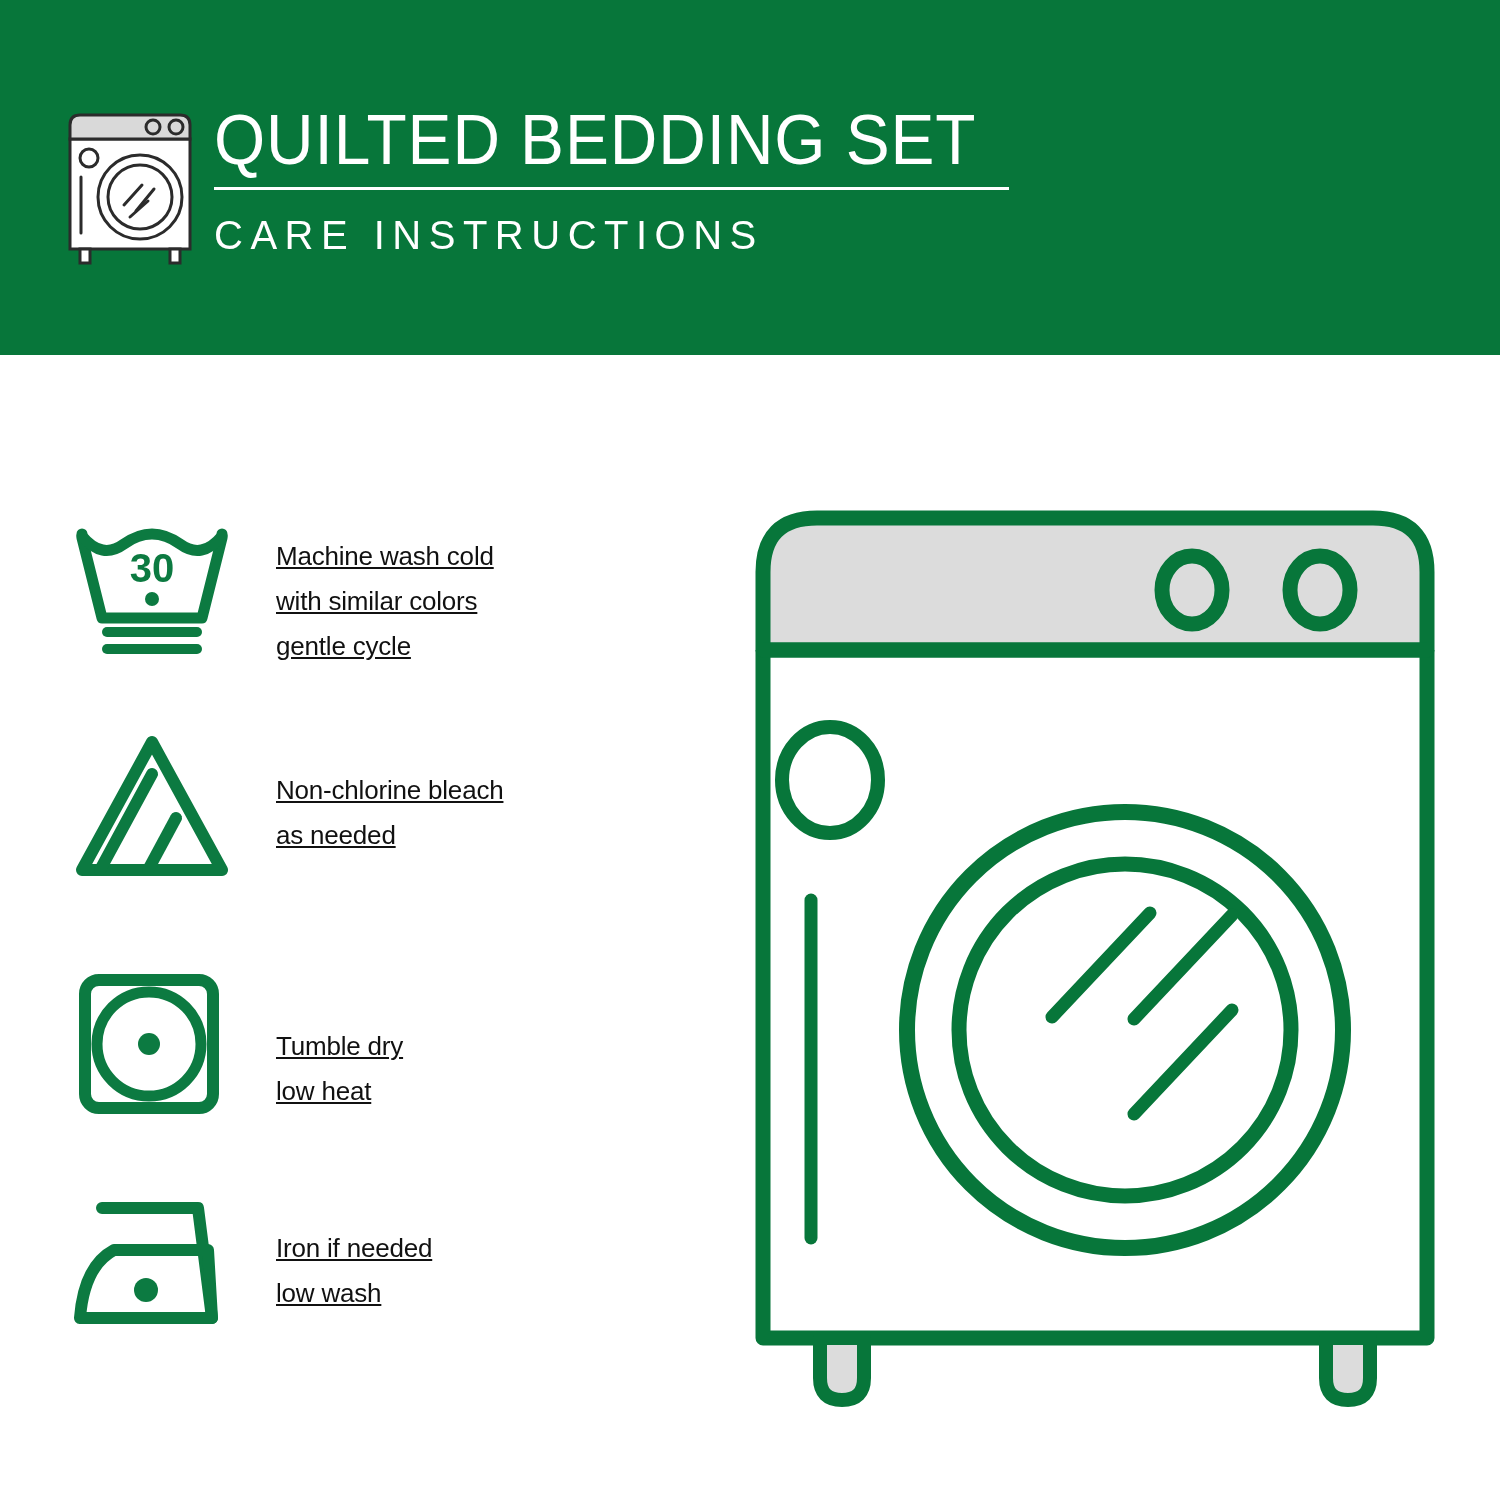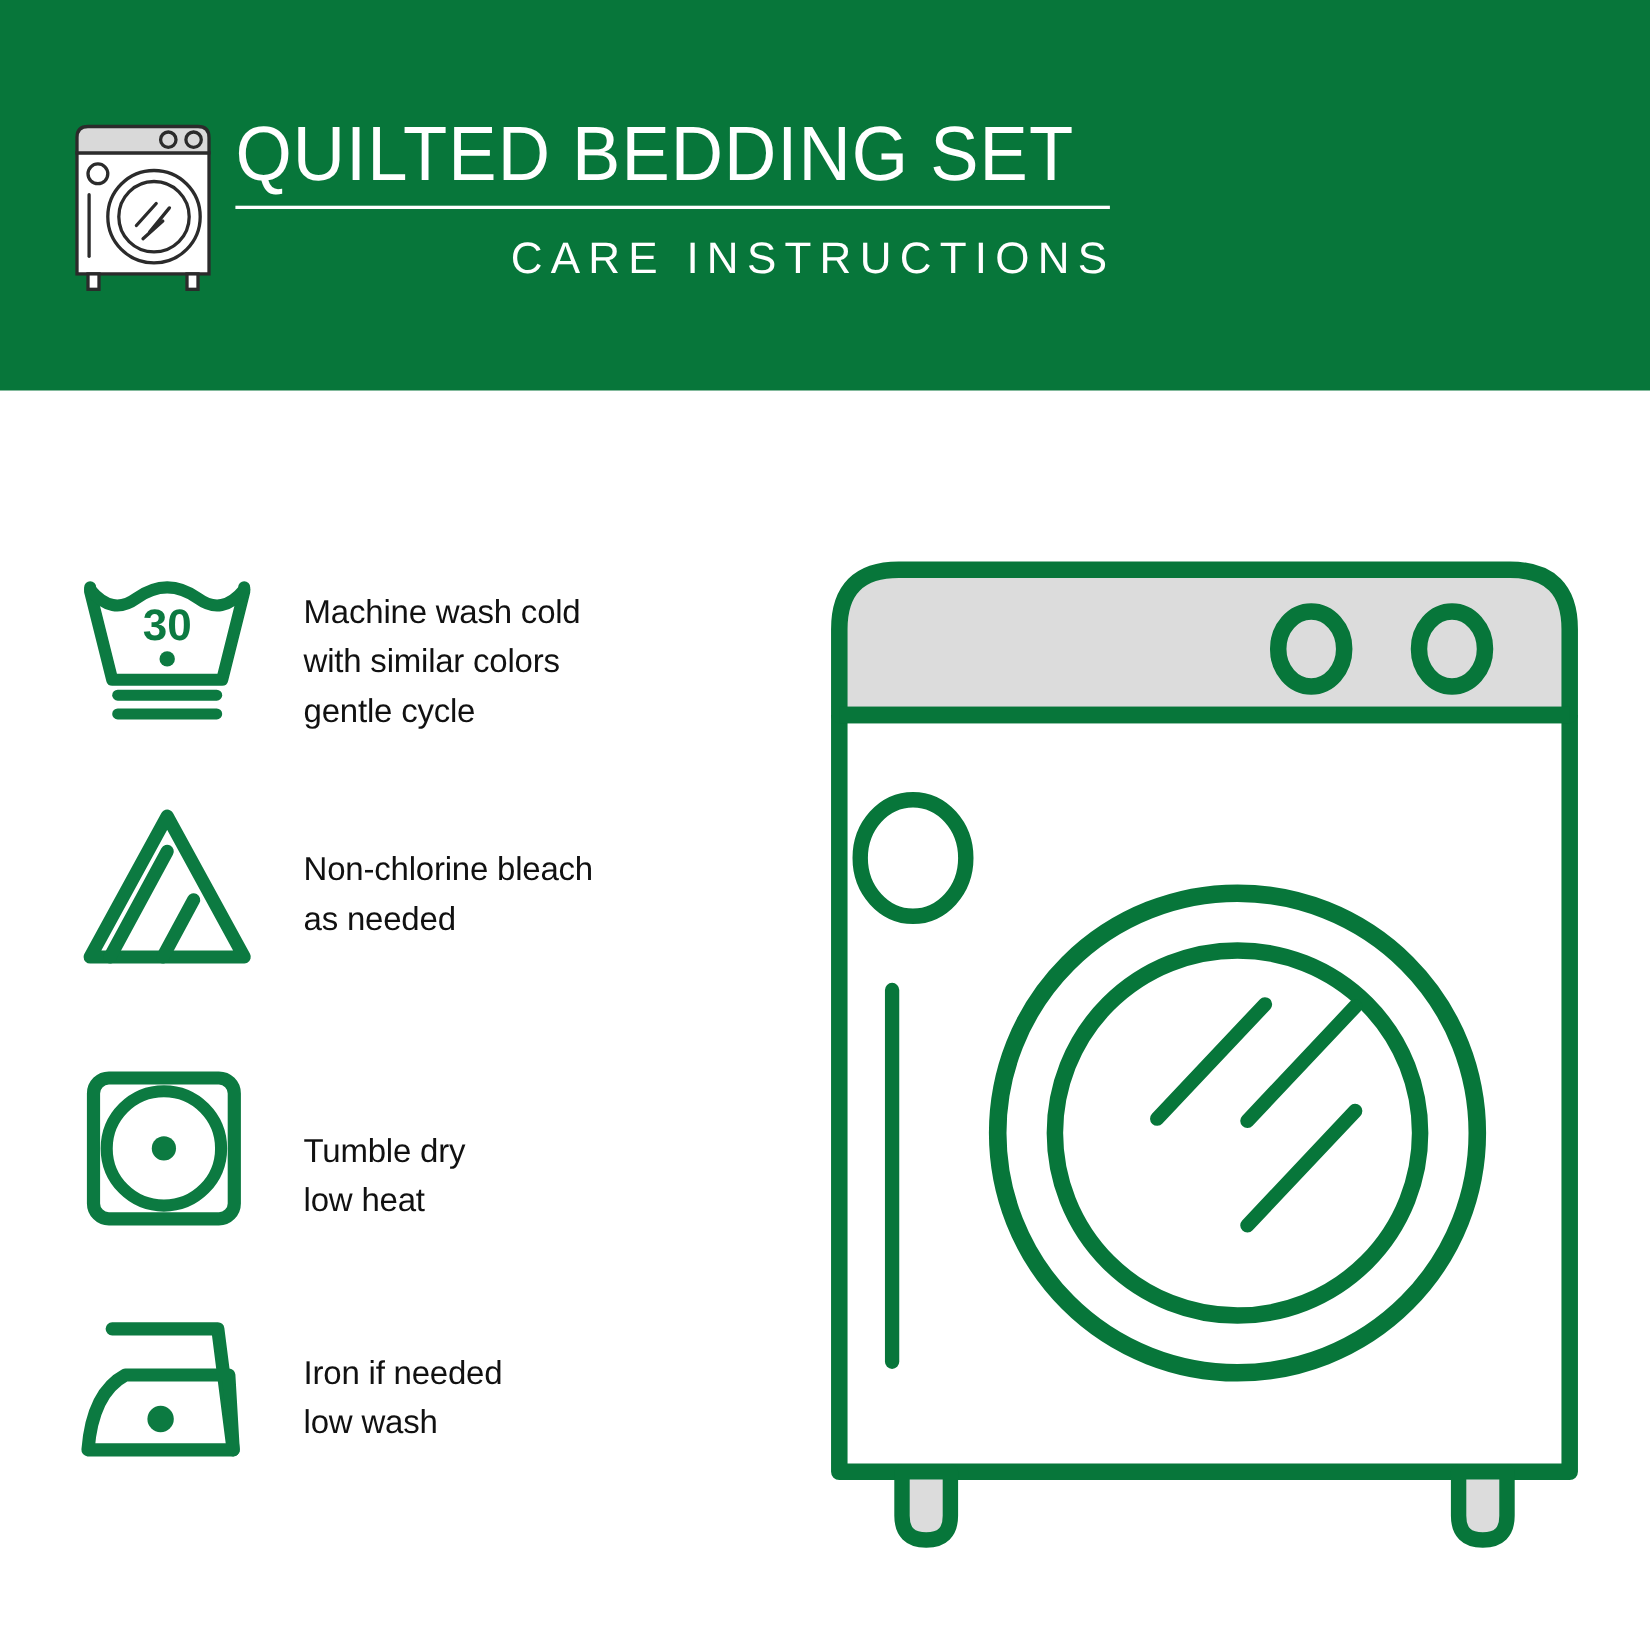--- a/index.html
+++ b/index.html
@@ -19,21 +19,20 @@
   }
 
   
   #header-band {
     position: absolute;
     left: 0;
     top: 0;
     width: 1500px;
     height: 355px;
     background: #07763a;
-    text-align: right;
   }
   #header-logo {
     position: absolute;
     left: 60px;
     top: 105px;
     width: 140px;
     height: 165px;
   }
   #header-text-block {
     position: absolute;
@@ -80,26 +79,27 @@
   .care-symbol {
     width: 160px;
     flex: 0 0 160px;
     display: flex;
     align-items: center;
     justify-content: center;
   }
   .care-label {
     margin-left: 44px;
     font-family: "Liberation Sans", sans-serif;
-    font-size: 30px;
+    font-size: 26px;
     line-height: 45px;
     font-weight: 400;
     color: #111111;
     white-space: pre-line;
     letter-spacing: -0.2px;
+    text-decoration: underline;
   }
   #row-wash   { top: 522px; }
   #row-bleach { top: 730px; }
   #row-dry    { top: 972px; }
   #row-iron   { top: 1196px; }
 
   .care-row .care-label.lbl-wash   { margin-top: 12px; }
   .care-row .care-label.lbl-bleach { margin-top: 38px; }
   .care-row .care-label.lbl-dry    { margin-top: 52px; }
   .care-row .care-label.lbl-iron   { margin-top: 30px; }

